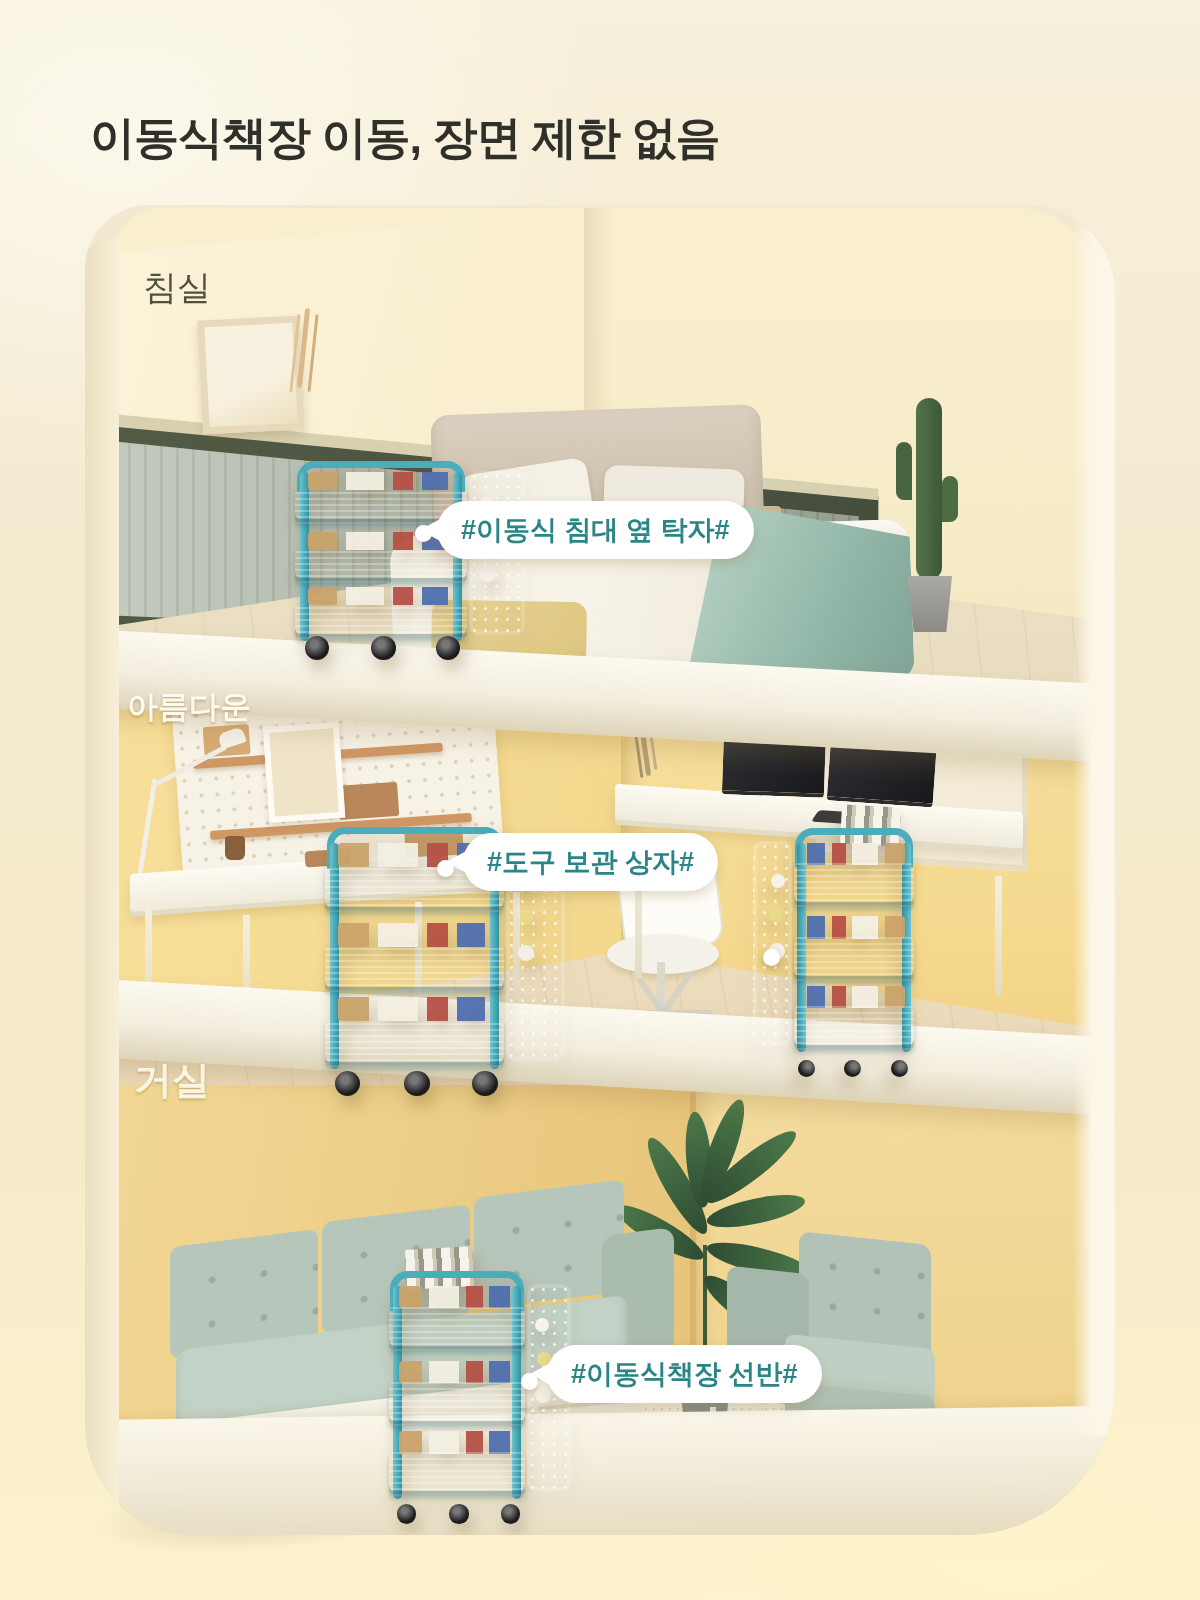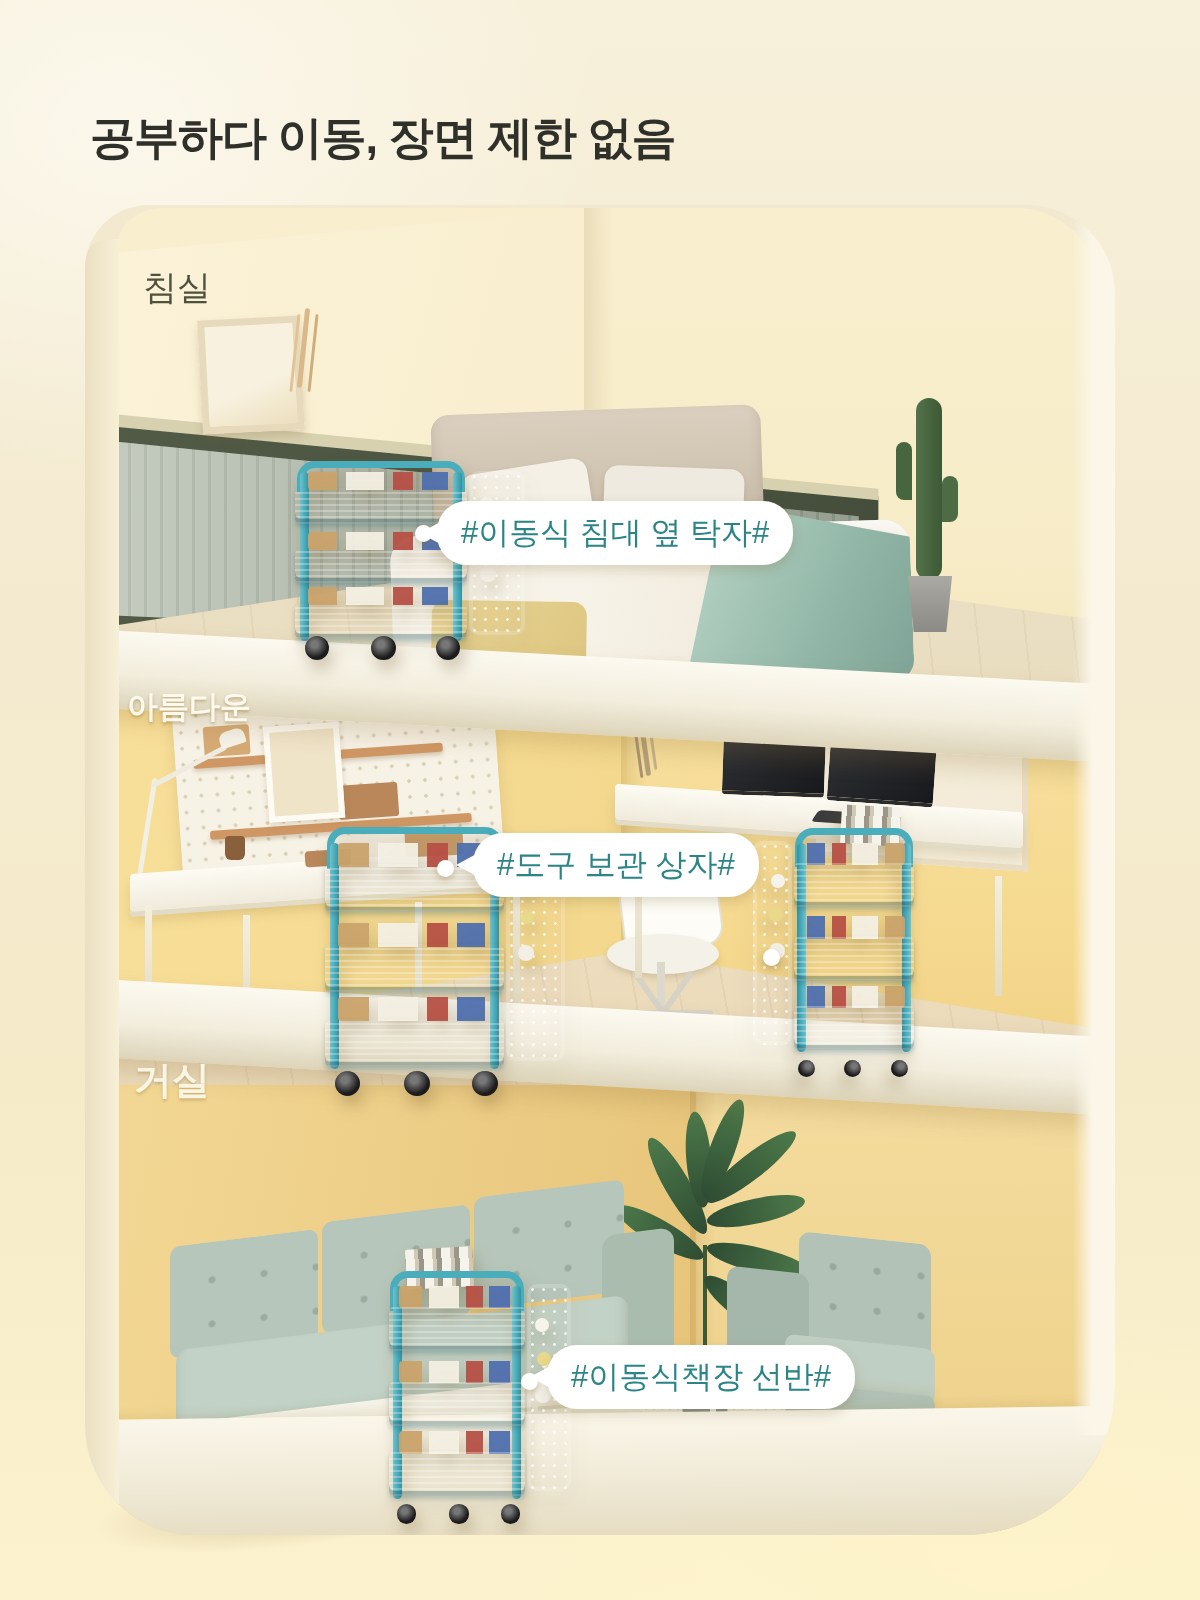--- a/index.html
+++ b/index.html
@@ -233,33 +233,33 @@
     background:repeating-linear-gradient(90deg,#f6f3ea 0 9px,#cfc9b8 9px 13px,#9b9688 13px 18px);}
   .cart.flip{transform:scaleX(-1);}
 
   
   .room-label{z-index:9;font-weight:600;}
   .label-bedroom{left:58px;top:60px;font-size:34px;color:#4f513f;font-weight:500;}
   .label-study{left:42px;top:481px;font-size:31px;color:#fdf9ec;text-shadow:0 2px 3px rgba(140,105,35,.4);}
   .label-living{left:49px;top:850px;font-size:38px;color:#f9f5e3;text-shadow:0 2px 3px rgba(140,105,35,.35);}
 
   .callout{z-index:10;background:#fff;border-radius:30px;padding:11px 24px;white-space:nowrap;
-    font-size:31px;font-weight:400;color:var(--accent-teal);
+    font-size:27px;font-weight:700;color:var(--accent-teal);
     box-shadow:0 5px 12px rgba(125,95,40,.22);}
   .callout .tip{position:absolute;top:50%;margin-top:-13px;width:24px;height:26px;background:#fff;}
   .callout .tip.left{left:-17px;clip-path:polygon(100% 0,100% 100%,0 50%);}
   .callout .tip.right{right:-17px;clip-path:polygon(0 0,0 100%,100% 50%);}
   .dot{z-index:10;width:17px;height:17px;border-radius:50%;background:#fff;box-shadow:0 3px 6px rgba(125,95,40,.3);}
 </style>
 </head>
 <body style="--accent-teal: #2b8587; --cart-teal: #3fa9b8; --cart-teal-dark: #2f93a3; --bg-cream: #f5ecd2; --wall-yellow: #f3d88e; --wainscot-green: #4a5340; --sofa-sage: #b6c6ba;">
 
 <div class="stage">
 
-  <div class="abs page-title">공부하다 이동, 장면 제한 없음</div>
+  <div class="abs page-title">이동식책장 이동, 장면 제한 없음</div>
 
   <div class="abs ground-shadow"></div>
 
   <div class="abs house">
 
     <div class="abs room bedroom">
       <div class="wall backwall"></div>
       <div class="wall leftwall"></div>
       <div class="abs cornershade"></div>
       <div class="wainscot-frame"></div>
@@ -468,21 +468,21 @@
     <div class="abs room-label label-study">아름다운</div>
     <div class="abs room-label label-living">거실</div>
 
     <div class="abs dot" style="left:330px;top:320px;"></div>
     <div class="abs callout" style="left:352px;top:296px;">
       <div class="tip left"></div>
       <span>#이동식 침대 옆 탁자#</span>
     </div>
 
     <div class="abs dot" style="left:352px;top:655px;"></div>
-    <div class="abs callout" style="left:388px;top:628px;">
+    <div class="abs callout" style="left:378px;top:628px;">
       <div class="tip left"></div>
       <span>#도구 보관 상자#</span>
     </div>
 
     <div class="abs dot" style="left:678px;top:744px;"></div>
 
     <div class="abs dot" style="left:436px;top:1168px;"></div>
     <div class="abs callout" style="left:462px;top:1140px;">
       <div class="tip left"></div>
       <span>#이동식책장 선반#</span>

